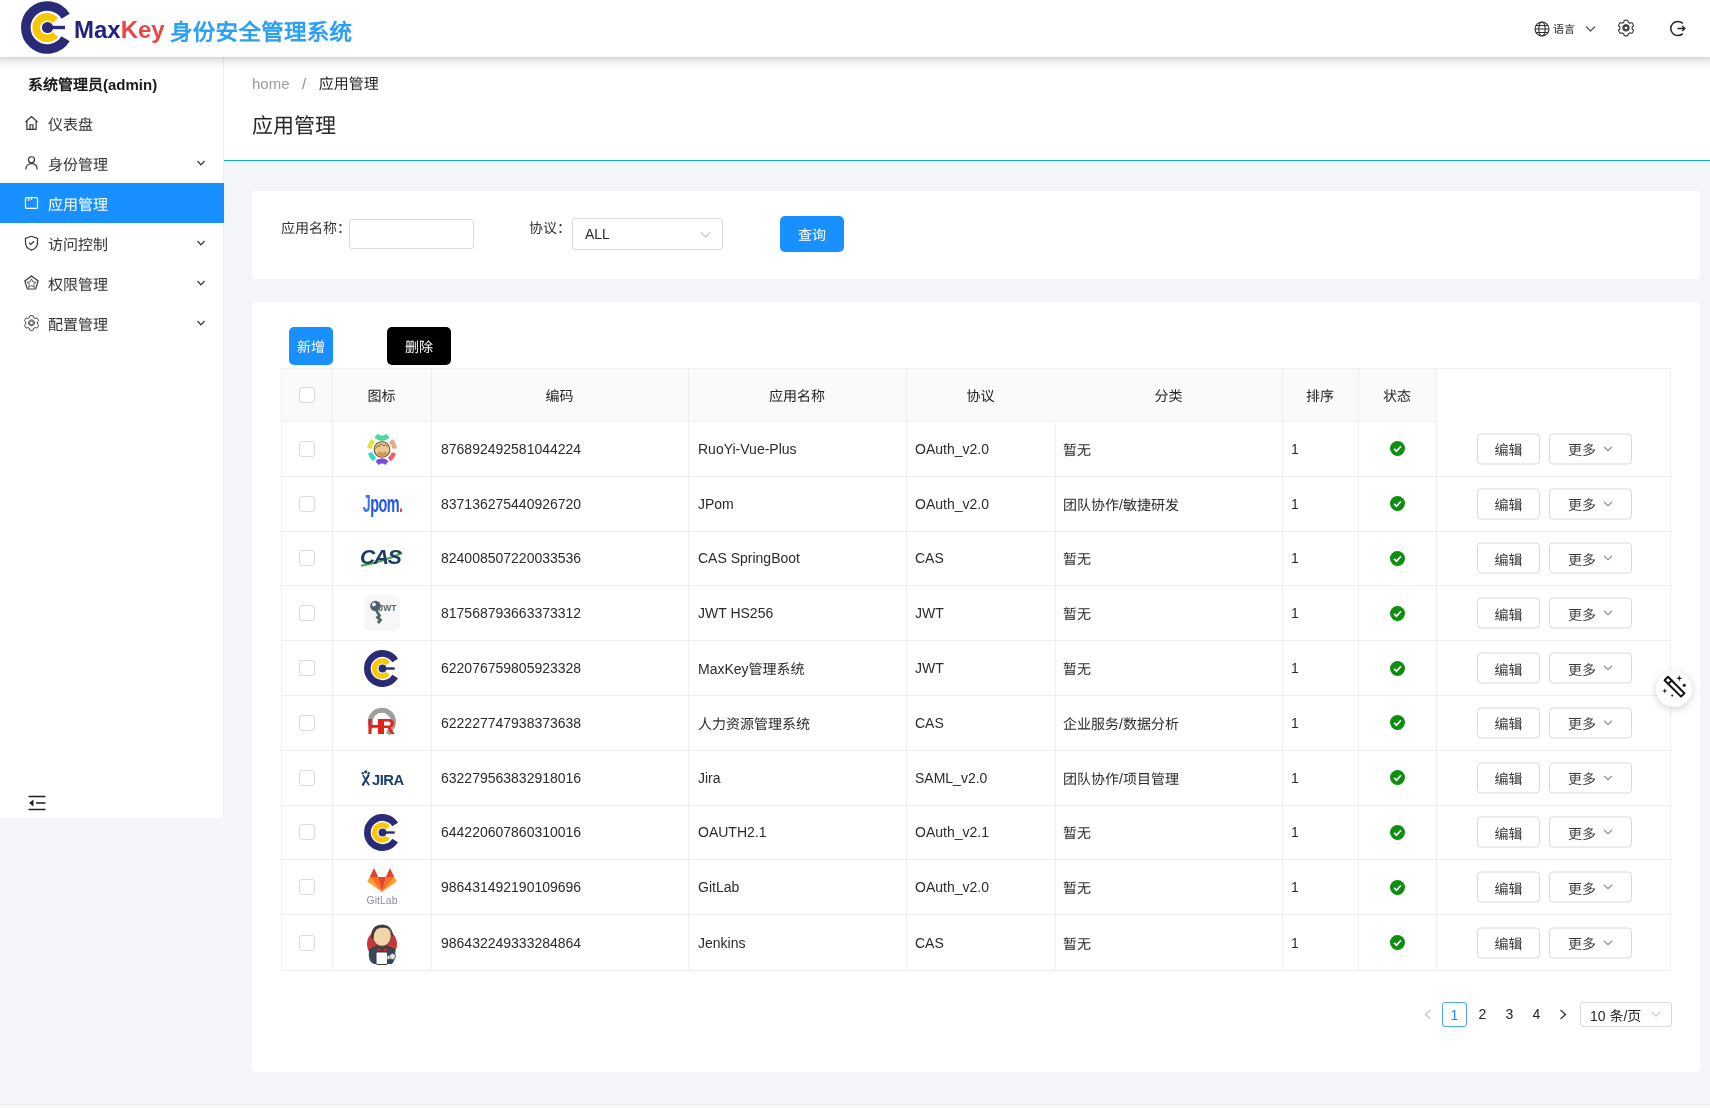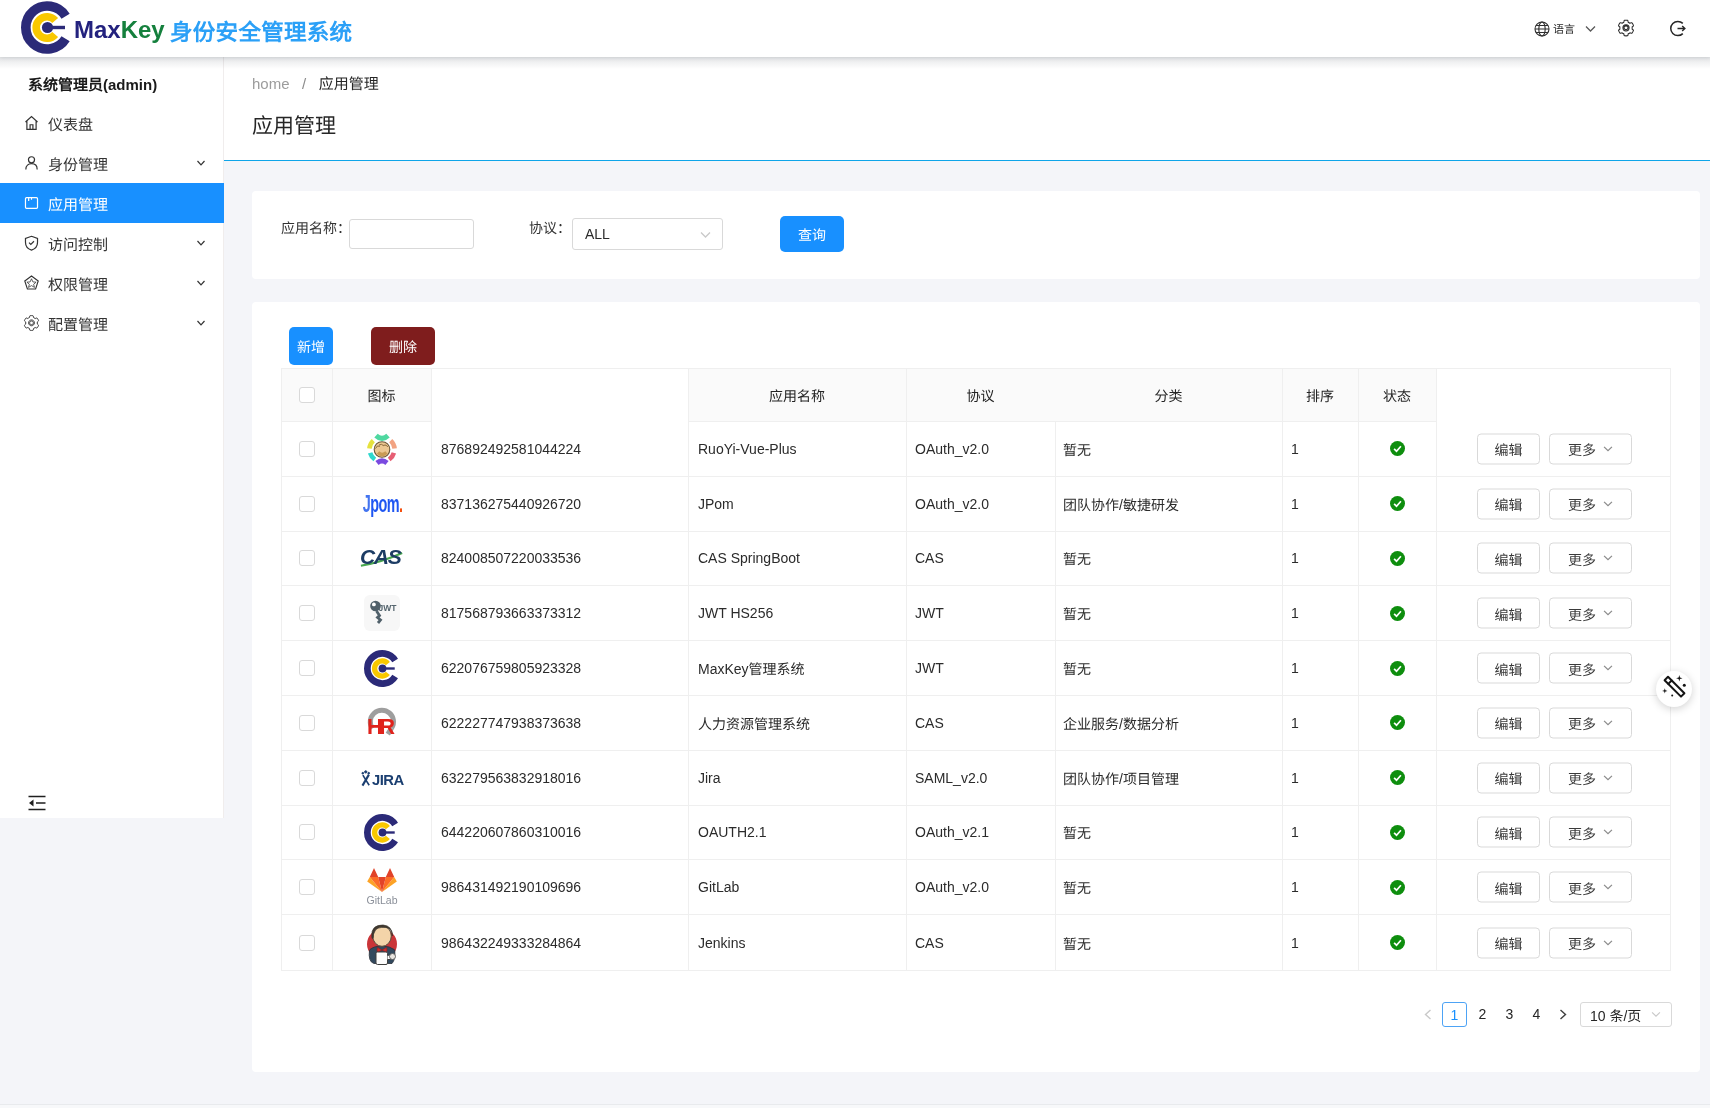--- a/index.html
+++ b/index.html
@@ -18,21 +18,21 @@
   
   .mi { position:absolute; left:0; width:224px; height:40px; color:#333; font-size:15px; }
   .mi .txt { position:absolute; left:48px; top:50%; transform:translateY(-50%); }
   .mi .ic { position:absolute; left:23px; top:50%; transform:translateY(-50%); width:17px; height:17px; }
   .mi .chev { position:absolute; right:18px; top:50%; transform:translateY(-50%); width:10px; height:10px; }
   .mi.sel { background:#1890ff; color:#fff; }
   
   .ipt { position:absolute; background:#fff; border:1px solid #d9d9d9; border-radius:3px; }
   .btn { position:absolute; display:flex; align-items:center; justify-content:center; font-size:14px; border-radius:5px; }
   .btn.blue { background:#1890ff; color:#fff; }
-  .btn.red { background:#7f1d1d; color:#fff; }
+  .btn.red { background:#000000; color:#fff;margin-left:16px; }
   
   #tbl { position:absolute; left:281px; top:368px; width:1390px; height:603px; border:1px solid #efefef; border-right:1px solid #efefef; z-index:6; }
   .th { position:absolute; background:#fafafa; border-bottom:1px solid #efefef; height:53px; top:0; display:flex; align-items:center; justify-content:center; font-size:14px; color:#242424; font-weight:500; }
   .cb { width:16px; height:16px; border:1px solid #d9d9d9; border-radius:3px; background:#fff; }
   .colline { position:absolute; top:0; width:1px; height:601px; background:#efefef; z-index:3; }
   .pgitem { position:absolute; top:700px; width:25px; height:25px; line-height:24px; text-align:center; font-size:14px; color:#262626; border-radius:3px; background:#fff; }
   .pgact { border:1px solid #4da3f5; color:#1890ff; }
   .pgdis { color:#ccc; font-size:11px; }
   .pgsel { position:absolute; top:700px; width:92px; height:25px; border:1px solid #d9d9d9; border-radius:3px; background:#fff; font-size:14px; color:#262626; display:flex; align-items:center; padding-left:9px; }
   .row { position:absolute; left:0; width:1388px; height:54.8px; background:#fff; border-bottom:1px solid #efefef; }
@@ -47,21 +47,21 @@
 </style>
 </head>
 <body>
 <div id="header" class="abs">
   <svg class="abs" style="left:21px;top:1px" width="53" height="53" viewBox="0 0 53 53">
     <path d="M 44.6 15.2 A 21.5 21.5 0 1 0 44.6 37.8" fill="none" stroke="#2b2a78" stroke-width="9.6"></path>
     <path d="M 34.2 19.5 A 10.8 10.8 0 1 0 34.2 33.5" fill="none" stroke="#f9c800" stroke-width="7.6"></path>
     <circle cx="26.5" cy="26.5" r="5.6" fill="#2b2a78"></circle>
     <rect x="26.5" y="24.8" width="17.5" height="3.4" fill="#2b2a78"></rect>
   </svg>
-  <div class="abs" style="left:74px;top:16px;font-size:24px;font-weight:bold;color:#23227e">Max<span style="color:#15803d">Key</span></div>
+  <div class="abs" style="left:74px;top:16px;font-size:24px;font-weight:bold;color:#23227e">Max<span style="color:#ef4444">Key</span></div>
   <div class="abs cjk-title" style="left:170px;top:14px">身份安全管理系统</div>
   <svg class="abs" style="left:1534px;top:21px" width="16" height="16" viewBox="0 0 16 16" fill="none" stroke="#2e2e2e" stroke-width="1.1">
     <circle cx="8" cy="8" r="7"></circle>
       <ellipse cx="8" cy="8" rx="3.2" ry="7"></ellipse>
       <path d="M1 8 H15 M1.9 4.5 H14.1 M1.9 11.5 H14.1"></path>
   </svg>
   <div class="abs" style="left:1553px;top:20px;font-size:11px;color:#262626">语言</div>
   <svg class="abs" style="left:1585px;top:25px" width="11" height="8" viewBox="0 0 11 8" fill="none" stroke="#595959" stroke-width="1.3">
       <path d="M1 1.5 L5.5 6 L10 1.5"></path>
     </svg>
@@ -166,20 +166,21 @@
     <svg style="margin-left:10px" width="10" height="7" viewBox="0 0 11 8" fill="none" stroke="#c9c9c9" stroke-width="1.3">
         <path d="M1 1.5 L5.5 6 L10 1.5"></path>
       </svg>
   </div>
 </div>
 <div id="tbl">
   <div class="th" style="left:0;width:50px">
       <span class="cb"></span>
     </div>
   <div class="th" style="left:50px;width:99px">图标</div>
+  <div class="th" style="left:149px;width:257px">编码</div>
   <div class="th" style="left:406px;width:218px">应用名称</div>
   <div class="th" style="left:773px;width:227px">分类</div>
   <div class="th" style="left:624px;width:149px">协议</div>
   <div class="th" style="left:1000px;width:76px">排序</div>
   <div class="th" style="left:1076px;width:78px">状态</div>
   <div class="colline" style="left:50px"></div>
   <div class="colline" style="left:149px"></div>
   <div class="colline" style="left:406px"></div>
   <div class="colline" style="left:624px"></div>
   <div class="colline" style="left:773px;top:53px;height:548px"></div>

